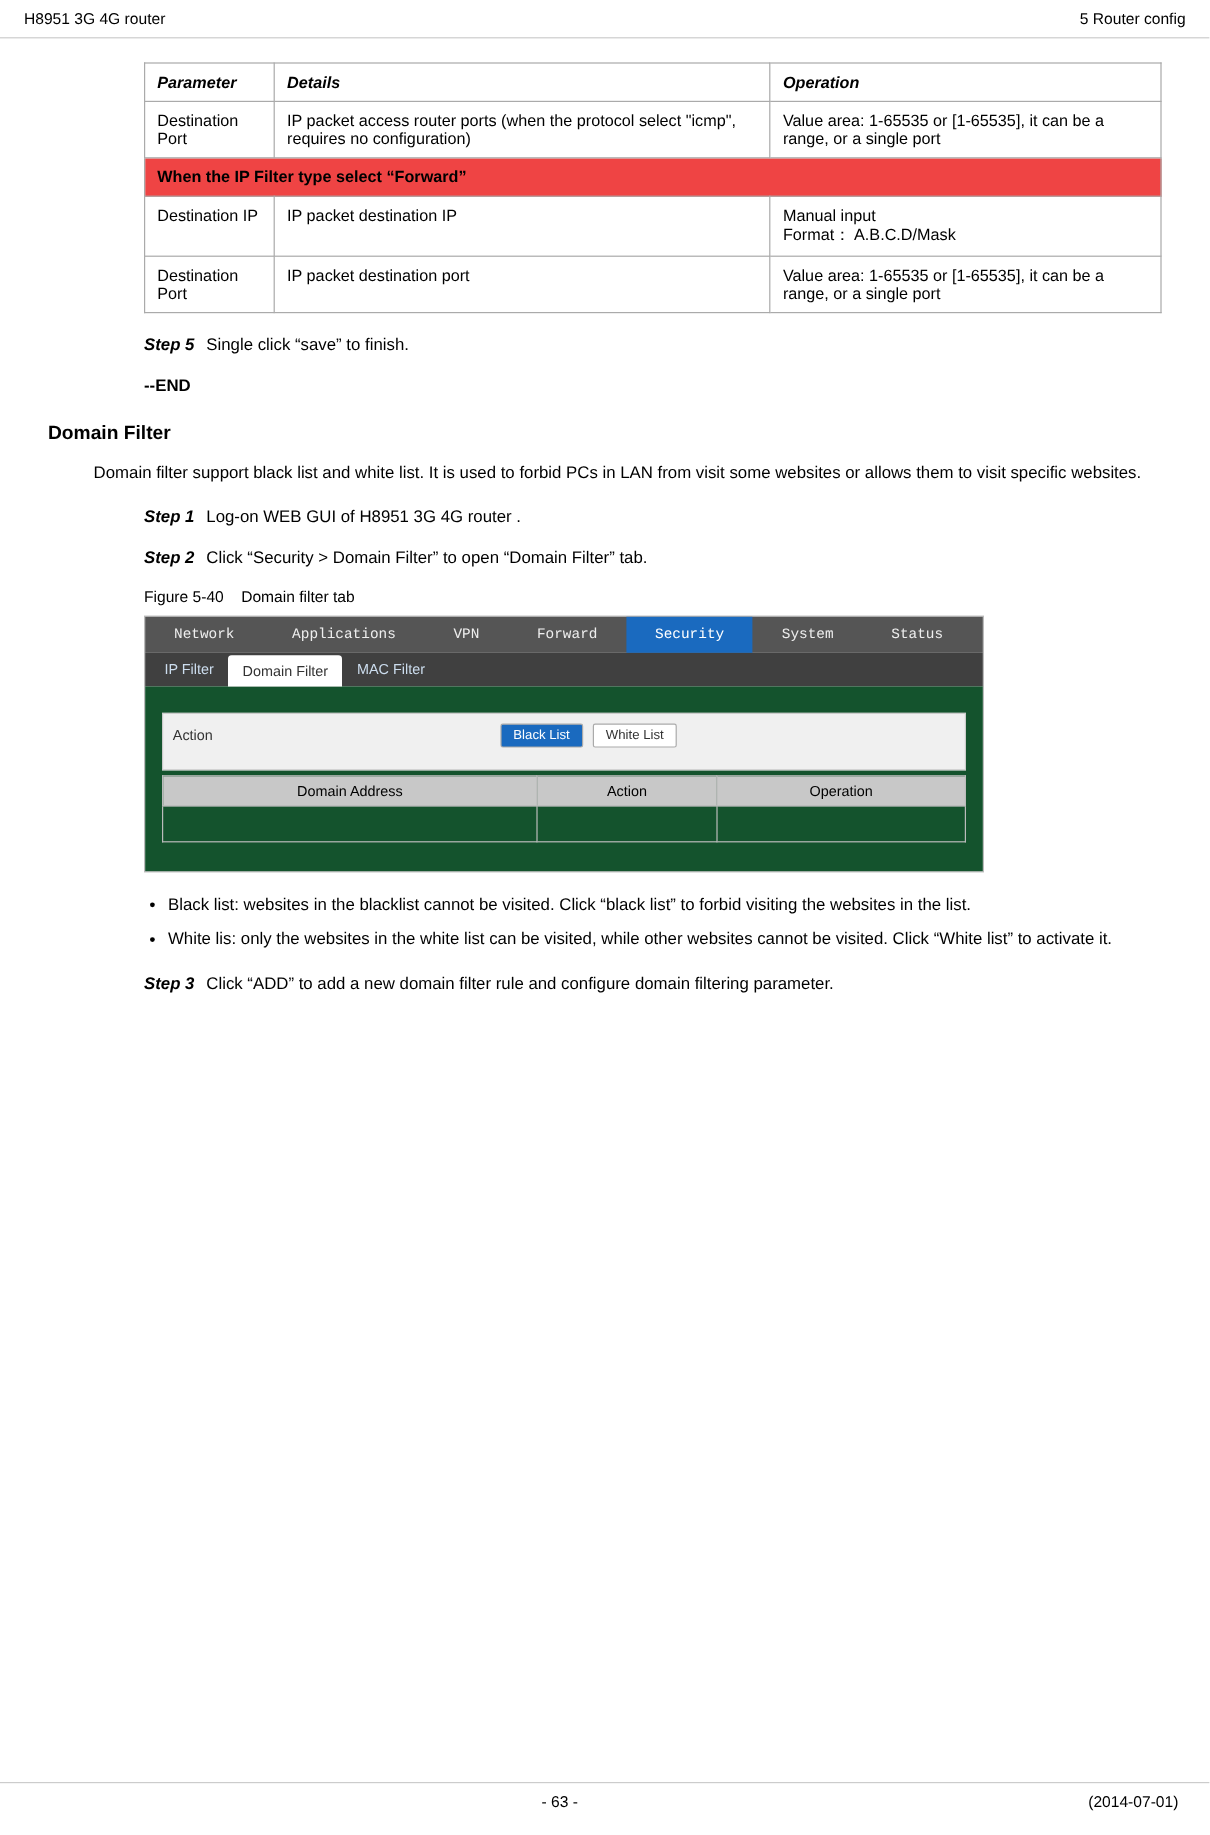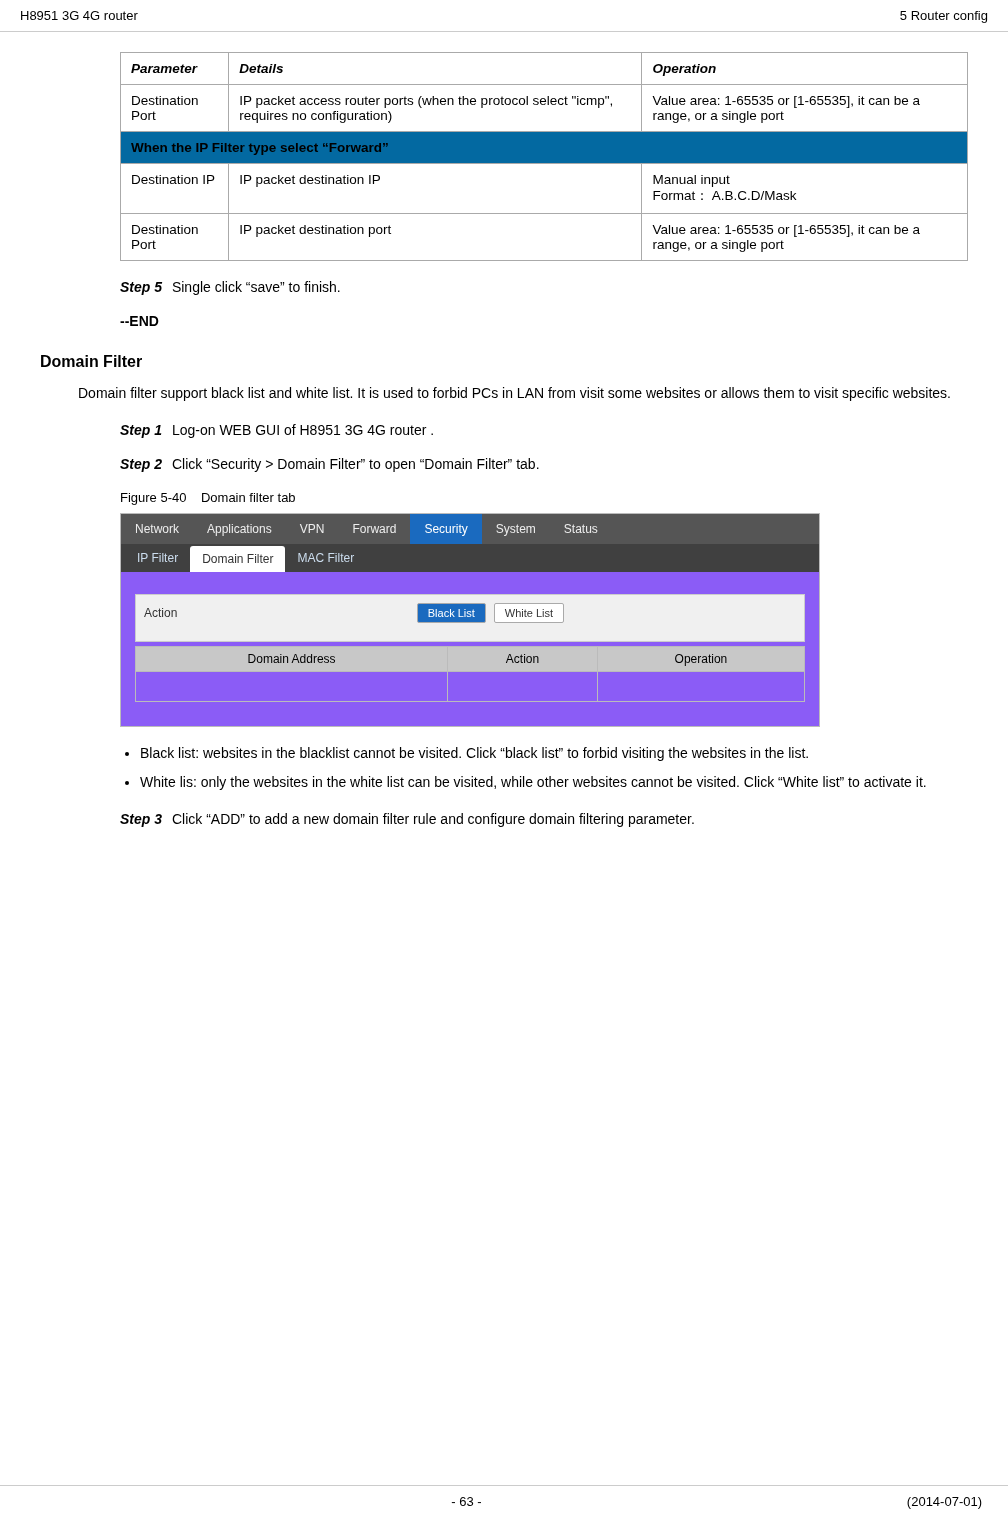--- a/index.html
+++ b/index.html
@@ -40,21 +40,21 @@
       border: 1px solid #aaa;
       padding: 8px 10px;
       text-align: left;
     }
     .doc-table td {
       border: 1px solid #aaa;
       padding: 8px 10px;
       vertical-align: top;
     }
     .doc-table .section-header td {
-      background: #0369a1;
+      background: #ef4444;
       font-weight: bold;
     }
 
     
     .step-block {
       margin: 18px 0 18px 80px;
       font-size: 14px;
     }
     .step-label {
       font-style: italic;
@@ -98,25 +98,26 @@
     }
 
     
     .nav-bar {
       background: #555;
       display: flex;
       align-items: center;
       padding: 0;
     }
     .nav-item {
-      padding: 8px 14px;
+      padding: 8px 24px;
       color: #eee;
       font-size: 12px;
       cursor: pointer;
       white-space: nowrap;
+      font-family: Liberation Mono, monospace;
     }
     .nav-item.active {
       background: #1a6abf;
       color: #fff;
     }
 
     
     .sub-nav {
       background: #404040;
       display: flex;
@@ -132,21 +133,21 @@
     }
     .sub-nav-item.active {
       background: #fff;
       color: #333;
       border-radius: 3px 3px 0 0;
       margin-top: 2px;
     }
 
     
     .ui-content {
-      background: #8b5cf6;
+      background: #14532d;
       padding: 14px;
       border-top: none;
     }
 
     .ui-row {
       display: flex;
       align-items: center;
       margin-bottom: 10px;
       gap: 8px;
     }

